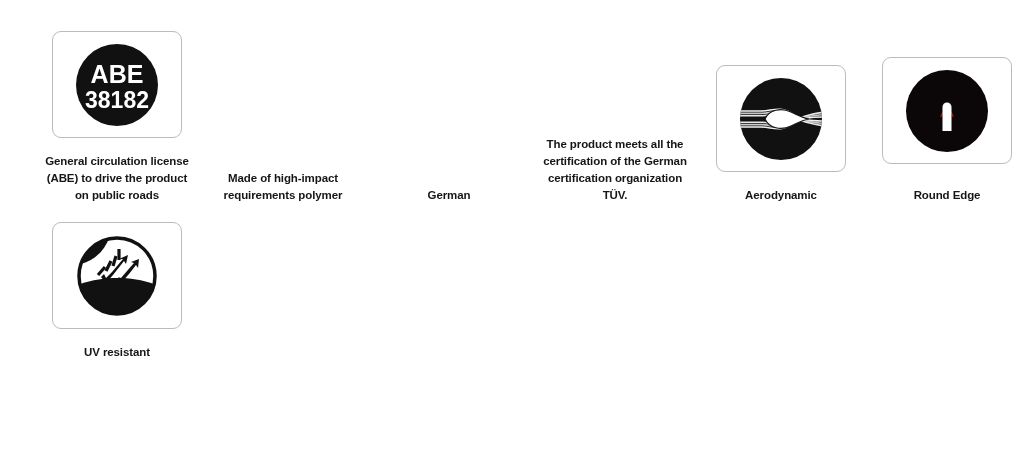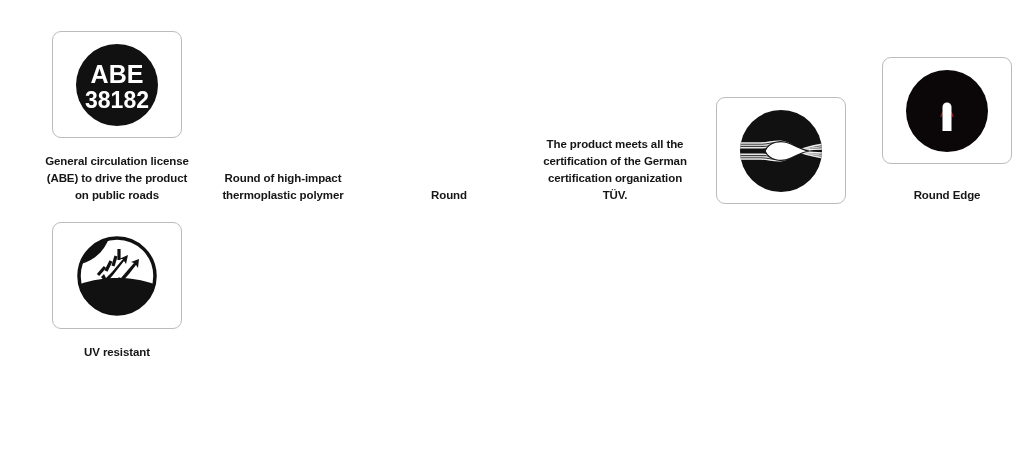--- a/index.html
+++ b/index.html
@@ -79,25 +79,25 @@
       <svg class="badge-icon" viewBox="0 0 84 84">
         <circle cx="42" cy="42" r="41" fill="#111111"></circle>
         <text class="badge-text" x="42" y="40" font-size="25">ABE</text>
         <text class="badge-text" x="42" y="65" font-size="23">38182</text>
       </svg>
     </div>
     <div class="caption">General circulation license (ABE) to drive the product on public roads</div>
   </div>
 
   <div class="feature-item">
-    <div class="caption">Round of high-impact thermoplastic polymer</div>
+    <div class="caption">Made of high-impact requirements polymer</div>
   </div>
 
   <div class="feature-item">
-    <div class="caption">Round</div>
+    <div class="caption">German</div>
   </div>
 
   <div class="feature-item">
     <div class="caption">The product meets all the certification of the German certification organization TÜV.</div>
   </div>
 
   <div class="feature-item">
     <div class="badge-card">
       <svg class="badge-icon" viewBox="0 0 84 84">
         <defs>
@@ -112,20 +112,21 @@
           <path d="M0,36.4 H22 C34,36.4 40,30.5 56,39.5 C64,44 70,45 84,46.4" stroke="#c9c9c9" stroke-width="1.6"></path>
           <path d="M0,38.8 H22 C33,38.8 38,33 56,41 C64,45 70,46.5 84,48.8" stroke="#e8e8e8" stroke-width="1.6"></path>
           <path d="M0,50 H22 C34,50 40,56 56,46 C64,41 70,40 84,40" stroke="#f2f2f2" stroke-width="1.6"></path>
           <path d="M0,47.6 H22 C34,47.6 40,53.5 56,44.5 C64,40 70,39 84,37.6" stroke="#c9c9c9" stroke-width="1.6"></path>
           <path d="M0,45.2 H22 C33,45.2 38,51 56,43 C64,39 70,37.5 84,35.2" stroke="#e8e8e8" stroke-width="1.6"></path>
 
           <path d="M26,42 C30,33 42,30 52,35 C60,39 66,41.6 70,42 C66,42.4 60,45 52,49 C42,54 30,51 26,42 Z" fill="#ffffff" stroke="#111111" stroke-width="1.2"></path>
         </g>
       </svg>
     </div>
+    <div class="caption">Aerodynamic</div>
   </div>
 
   <div class="feature-item">
     <div class="badge-card">
       <svg class="badge-icon" viewBox="0 0 84 84">
         <circle cx="42" cy="42" r="41" fill="#0b0708"></circle>
         <path d="M36,48 A6,6 0 0 1 48,48" fill="none" stroke="#8c1a1a" stroke-width="1.6"></path>
         <path d="M37.5,62 V38 A4.5,4.5 0 0 1 46.5,38 V62 Z" fill="#ffffff"></path>
       </svg>
     </div>

